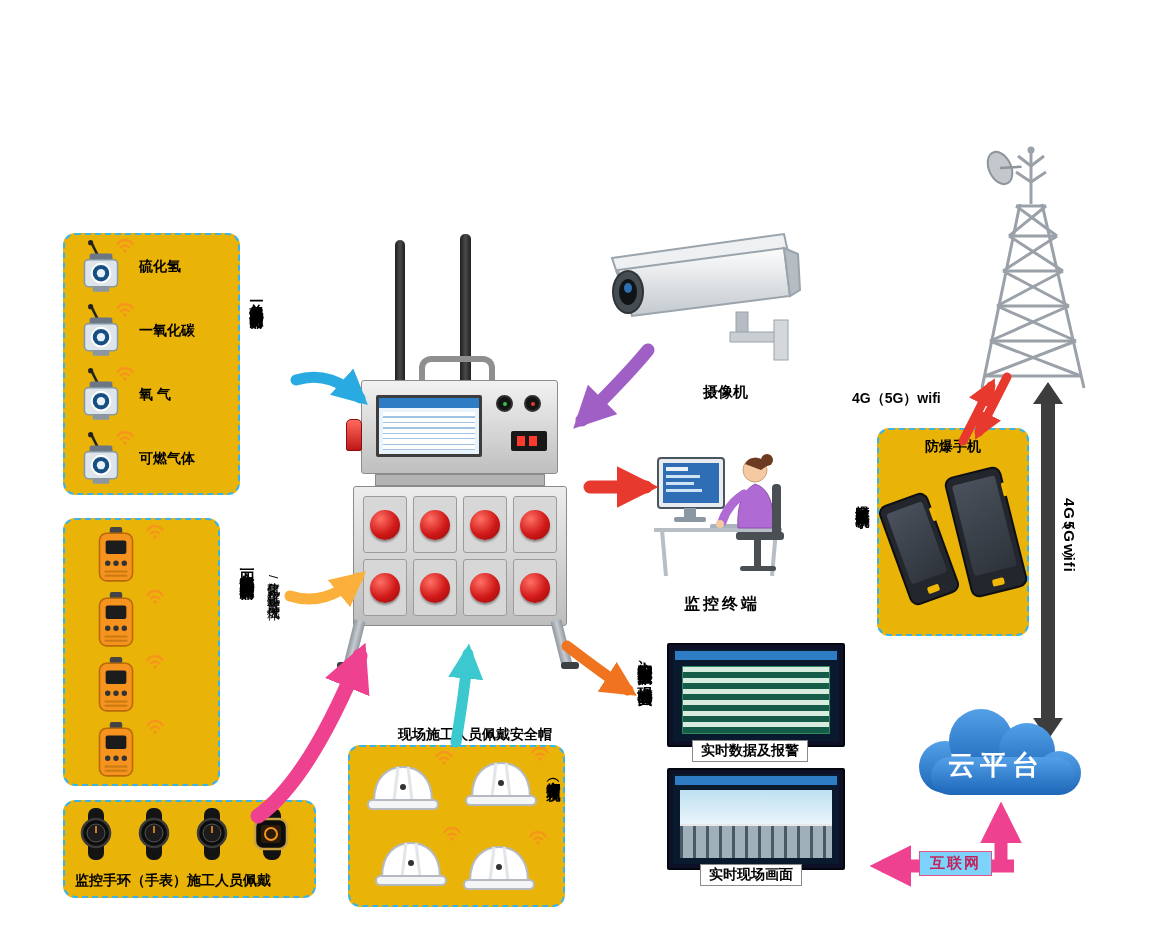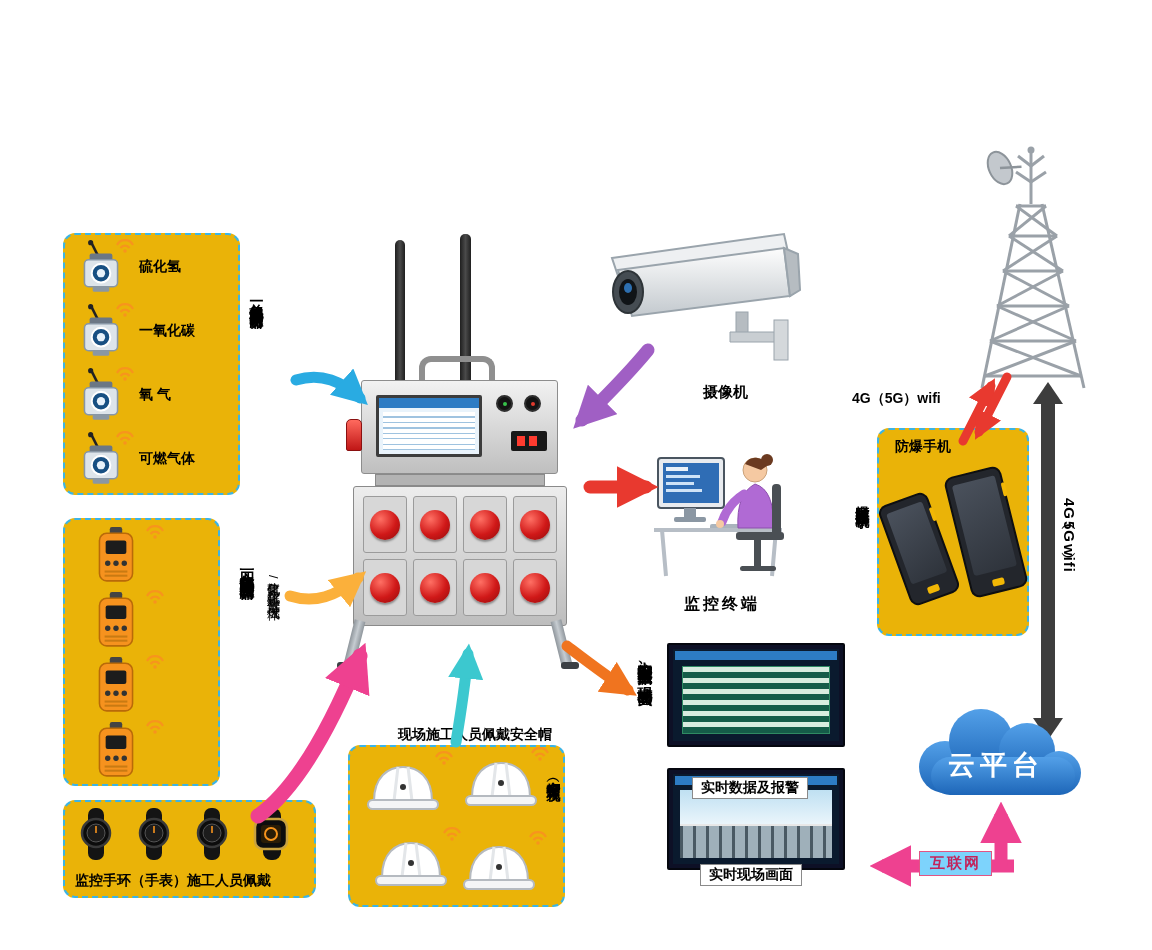--- a/index.html
+++ b/index.html
@@ -483,21 +483,21 @@
   <div class="vtext" style="left:545px; top:770px; height:130px;">安全帽（带视频）</div>
 
   <div class="vtext vtext-lr" style="left:636px; top:650px; height:172px; font-size:15px; line-height:19px;">中央控制室实时数据、现场实时画面</div>
 
   <div class="screen-frame" style="left:667px; top:643px; height:104px;">
     <div class="scr-inner">
         <div class="scr-top"></div>
         <div class="scr-table"></div>
       </div>
   </div>
-  <div class="label-box" style="left:692px; top:740px;margin-top:37px;">实时数据及报警</div>
+  <div class="label-box" style="left:692px; top:740px;">实时数据及报警</div>
 
   <div class="screen-frame" style="left:667px; top:768px; height:102px;">
     <div class="scr-inner">
         <div class="scr-top"></div>
         <div class="scr-sky"></div>
         <div class="scr-plant"></div>
       </div>
   </div>
   <div class="label-box" style="left:700px; top:864px;">实时现场画面</div>
 
@@ -532,21 +532,21 @@
       <g transform="rotate(-25 52 32)">
         <ellipse cx="52" cy="32" rx="11" ry="17" fill="#c3c8cd" stroke="#8d949a" stroke-width="2"></ellipse>
         <line x1="52" y1="32" x2="72" y2="40" stroke="#8d949a" stroke-width="2.5"></line>
       </g>
     </svg>
   </div>
 
   <div class="lbl" style="left:852px; top:390px; font-weight:600;">4G（5G）wifi</div>
 
   <div class="dash-box" style="left:877px; top:428px; width:152px; height:208px;">
-    <div class="lbl" style="left:16px; top:8px; width:100%; text-align:left; position:absolute;">防爆手机</div>
+    <div class="lbl" style="left:0; top:8px; width:100%; text-align:center; position:absolute;">防爆手机</div>
     <div class="phone" style="left:14px; top:66px; width:52px; height:106px; transform:rotate(-20deg);">
       <div class="pscreen"></div>
         <div class="pbtn"></div>
         <div class="pside"></div>
     </div>
     <div class="phone" style="left:78px; top:40px; width:58px; height:124px; transform:rotate(-14deg);">
       <div class="pscreen"></div>
         <div class="pbtn"></div>
         <div class="pside"></div>
     </div>

